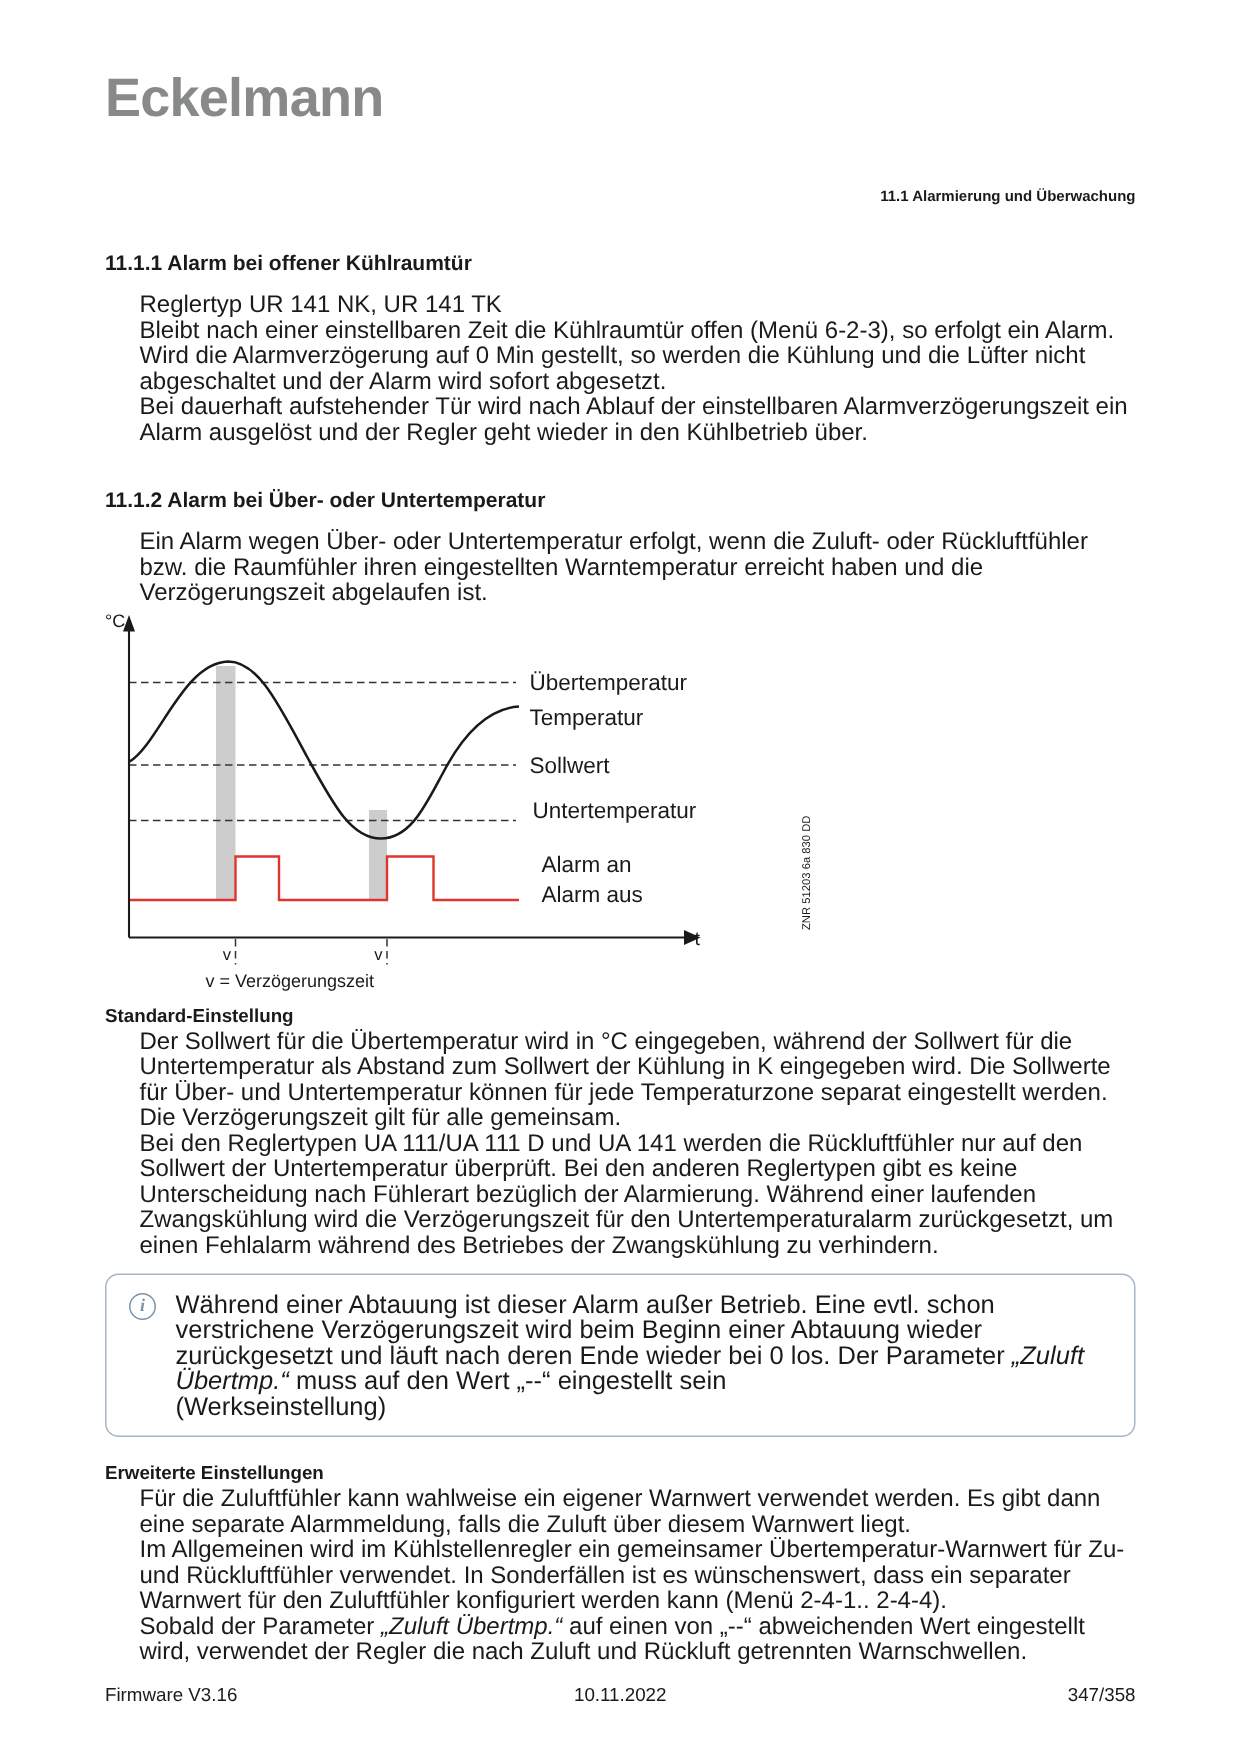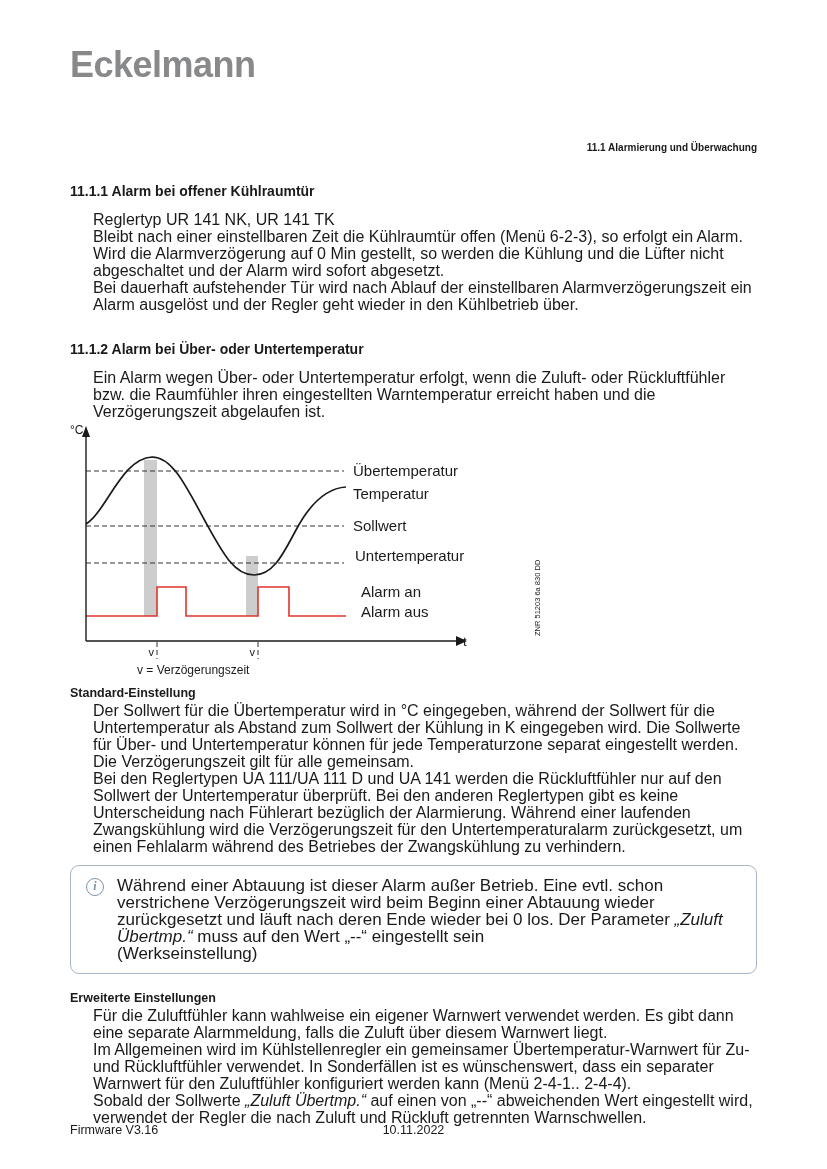--- a/index.html
+++ b/index.html
@@ -1,19 +1,19 @@
 <!DOCTYPE html>
 <html><head>
 <meta charset="utf-8">
 <style>
   * { margin:0; padding:0; box-sizing:border-box; }
   html,body { background:#ffffff; }
   body { font-family:"Liberation Sans","DejaVu Sans",sans-serif; color:#1a1a1a; }
   .page { position:relative; width:827px; height:1169px; background:#fff; margin:0 auto; padding:44px 70px 0 70px; overflow:hidden; }
-  .logo { font-size:36px; font-weight:bold; color:#88898b; letter-spacing:-0.5px; margin-bottom:56px; }
+  .logo { font-size:36px; font-weight:bold; color:#88898b; letter-spacing:-0.5px; margin-bottom:40px; }
   h1.sec { font-size:10px; font-weight:bold; margin-bottom:30px;text-align:right; }
   h2.sub { font-size:14px; font-weight:bold; margin-bottom:12px; }
   .bodytext p { font-size:16px; line-height:17px;margin-left:23px; }
   .block { margin-bottom:28px; }
   h3.bold { font-size:12.5px; line-height:17px; font-weight:bold; }
   figure.diagram { margin:4px 0 6px 0; }
   figure.diagram svg { display:block; }
   .notebox { position:relative; border:1px solid #a7b6c4; border-radius:9px; padding:11px 16px 11px 46px; margin:10px 0 16px 0; }
   .note-icon { position:absolute; left:15px; top:12px; width:18px; height:18px; border:1.5px solid #7d93a8; border-radius:50%; color:#7d93a8; font:italic bold 12px/15px "Liberation Serif",serif; text-align:center; display:inline-block; }
   .note-text { font-size:17px; line-height:17px; }
@@ -93,21 +93,22 @@
 
   <div class="notebox">
     <span class="note-icon">i</span>
     <p class="note-text"><span>Während einer Abtauung ist dieser Alarm außer Betrieb. Eine evtl. schon verstrichene Verzögerungszeit wird beim Beginn einer Abtauung wieder zurückgesetzt und läuft nach deren Ende wieder bei 0 los. Der Parameter </span><em>„Zuluft Übertmp.“</em><span> muss auf den Wert „--“ eingestellt sein</span><br><span>(Werkseinstellung)</span></p>
   </div>
 
   <div class="bodytext">
     <h3 class="bold">Erweiterte Einstellungen</h3>
     <p>Für die Zuluftfühler kann wahlweise ein eigener Warnwert verwendet werden. Es gibt dann eine separate Alarmmeldung, falls die Zuluft über diesem Warnwert liegt.</p>
     <p>Im Allgemeinen wird im Kühlstellenregler ein gemeinsamer Übertemperatur-Warnwert für Zu- und Rückluftfühler verwendet. In Sonderfällen ist es wünschenswert, dass ein separater Warnwert für den Zuluftfühler konfiguriert werden kann (Menü 2-4-1.. 2-4-4).</p>
-    <p><span>Sobald der Sollwerte </span><em>„Zuluft Übertmp.“</em><span> auf einen von „--“ abweichenden Wert eingestellt wird, verwendet der Regler die nach Zuluft und Rückluft getrennten Warnschwellen.</span></p>
+    <p><span>Sobald der Parameter </span><em>„Zuluft Übertmp.“</em><span> auf einen von „--“ abweichenden Wert eingestellt wird, verwendet der Regler die nach Zuluft und Rückluft getrennten Warnschwellen.</span></p>
   </div>
 
   <div class="footer">
     <span class="f-left">Firmware V3.16</span>
     <span class="f-center">10.11.2022</span>
+    <span class="f-right">347/358</span>
   </div>
 
 </div>
 
 </body></html>

